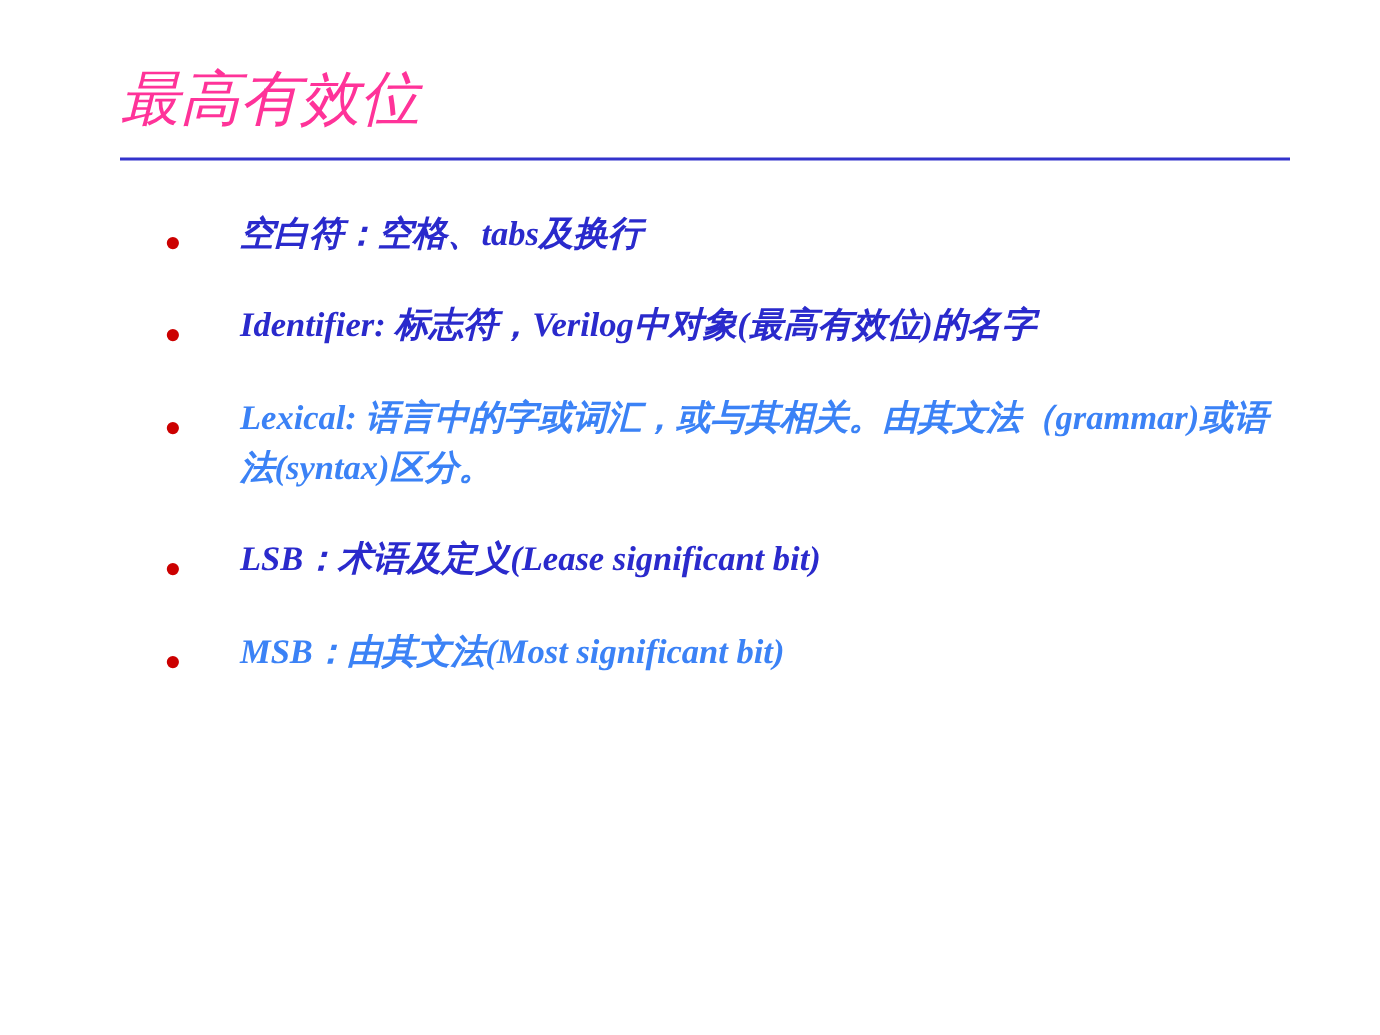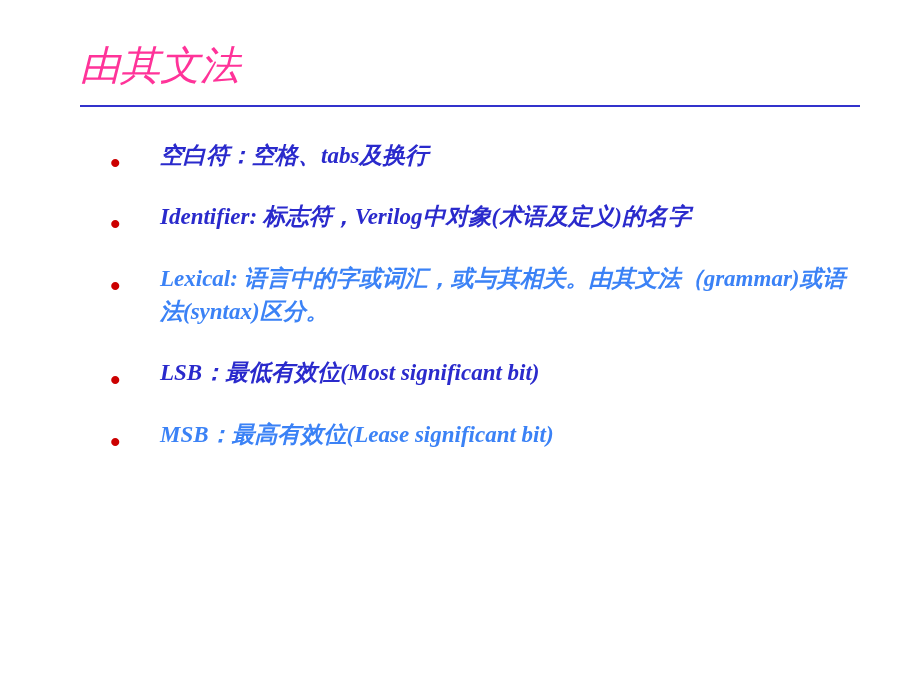--- a/index.html
+++ b/index.html
@@ -62,22 +62,22 @@
       color: #2a2acc;
     }
     .red-text {
       color: #3b82f6;
     }
   </style>
 </head>
 <body>
 
 <div class="slide">
-  <h1 class="title">由其文法</h1>
+  <h1 class="title">最高有效位</h1>
   <hr class="divider">
   <ul class="bullet-list">
     <li class="bullet-item blue-text">空白符：空格、tabs及换行</li>
-    <li class="bullet-item blue-text">Identifier: 标志符，Verilog中对象(术语及定义)的名字</li>
+    <li class="bullet-item blue-text">Identifier: 标志符，Verilog中对象(最高有效位)的名字</li>
     <li class="bullet-item red-text">Lexical: 语言中的字或词汇，或与其相关。由其文法（grammar)或语法(syntax)区分。</li>
-    <li class="bullet-item blue-text">LSB：最低有效位(Most significant bit)</li>
-    <li class="bullet-item red-text">MSB：最高有效位(Lease significant bit)</li>
+    <li class="bullet-item blue-text">LSB：术语及定义(Lease significant bit)</li>
+    <li class="bullet-item red-text">MSB：由其文法(Most significant bit)</li>
   </ul>
 </div>
 
 </body></html>

